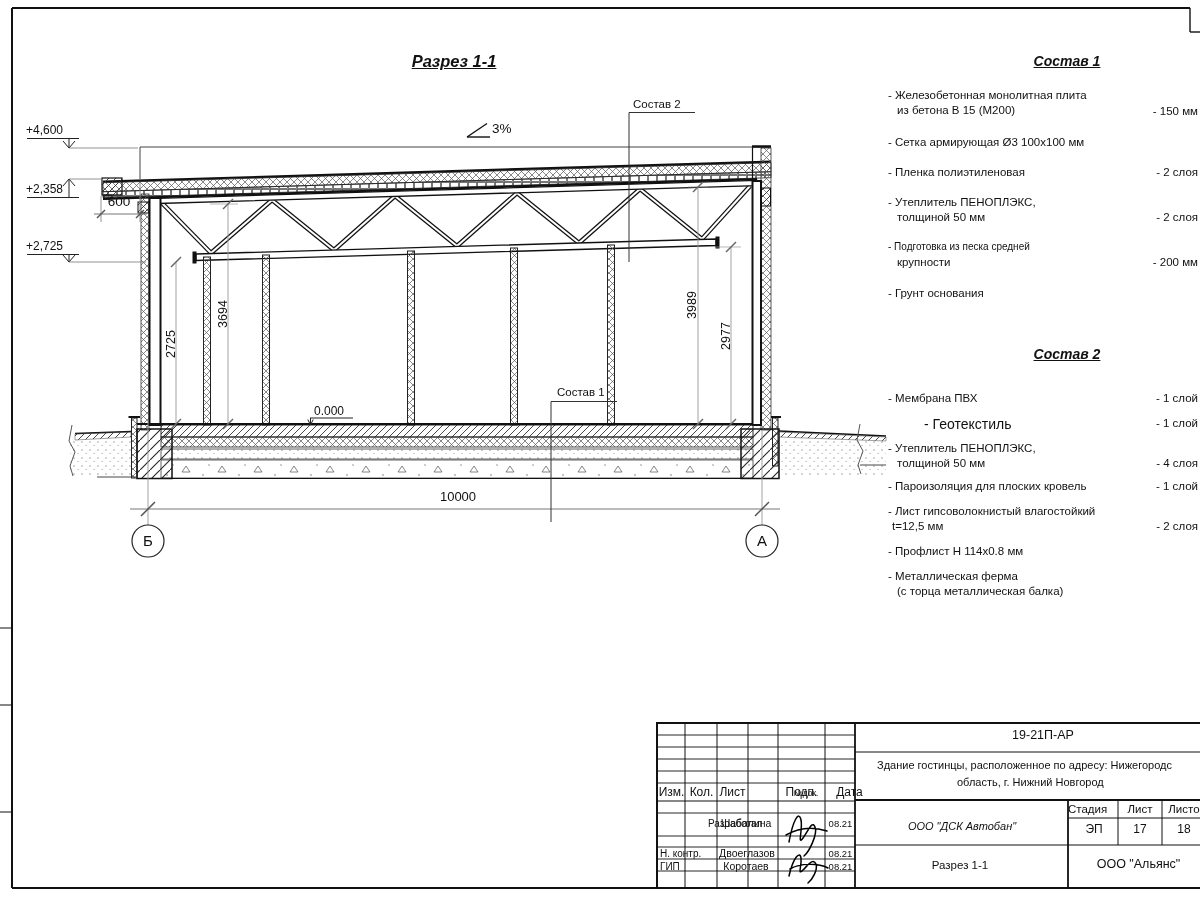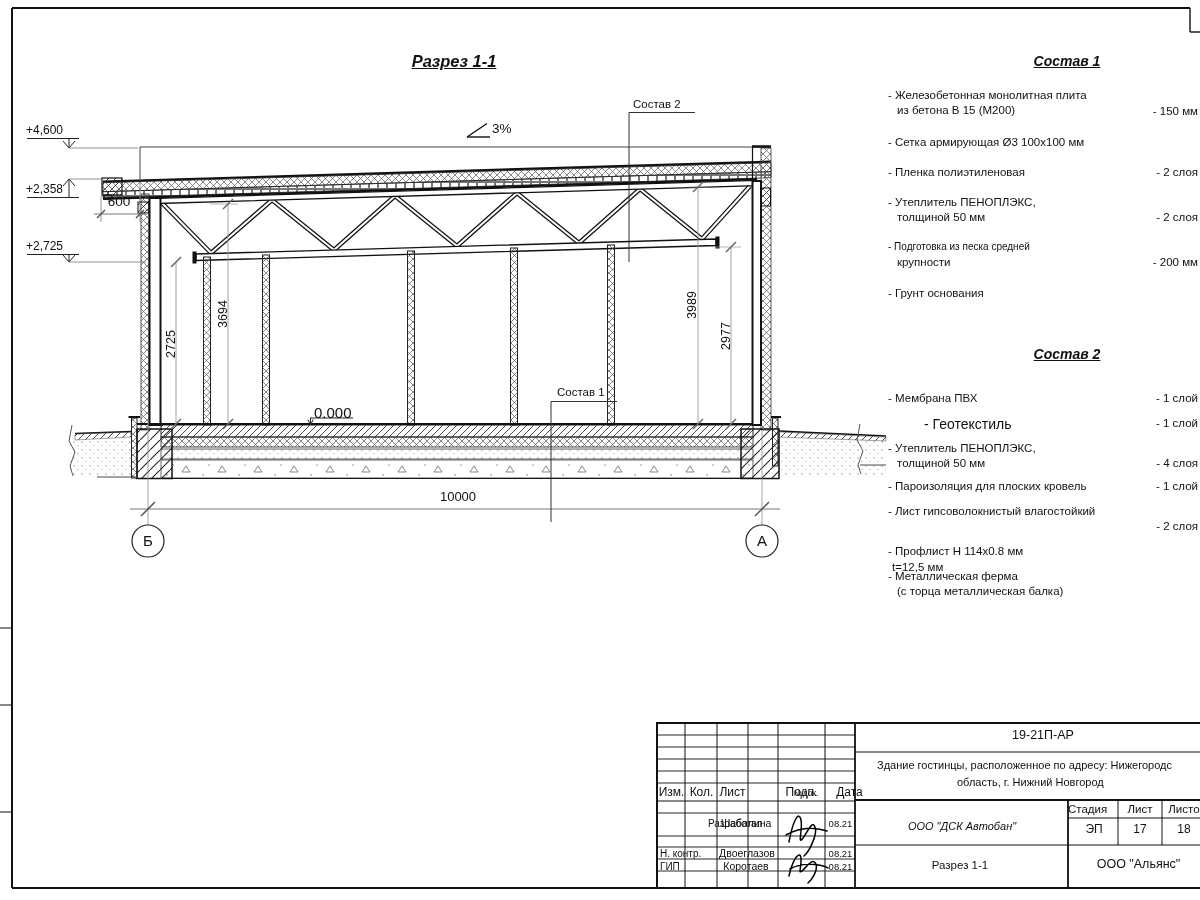--- a/index.html
+++ b/index.html
@@ -276,21 +276,21 @@
 <div class="t" style="left:26px;top:183px;font-size:12px;">+2,358</div>
 <div class="t" style="left:26px;top:240px;font-size:12px;">+2,725</div>
 
 <div class="t c" style="left:98px;top:194px;width:42px;font-size:13.5px;">600</div>
 
 <div class="t c rot" style="left:141px;top:337px;width:60px;font-size:12.5px;">2725</div>
 <div class="t c rot" style="left:193px;top:307px;width:60px;font-size:12.5px;">3694</div>
 <div class="t c rot" style="left:662px;top:298px;width:60px;font-size:12.5px;">3989</div>
 <div class="t c rot" style="left:696px;top:329px;width:60px;font-size:12.5px;">2977</div>
 
-<div class="t" style="left:314px;top:405px;font-size:15px;">0.000</div>
+<div class="t" style="left:314px;top:405px;font-size:12px;">0.000</div>
 <div class="t c" style="left:423px;top:490px;width:70px;font-size:13px;">10000</div>
 
 <div class="t c" style="left:139px;top:533px;width:18px;font-size:15px;">Б</div>
 <div class="t c" style="left:753px;top:533px;width:18px;font-size:15px;">А</div>
 
 <div class="t c it b u" style="left:1014px;top:54px;width:106px;font-size:14px;">Состав 1</div>
 <div class="t" style="left:888px;top:89px;font-size:11.5px;">- Железобетонная  монолитная плита</div>
 <div class="t" style="left:897px;top:104px;font-size:11.5px;">из бетона В 15 (М200)</div>
 <div class="t r" style="left:1128px;top:105px;width:70px;font-size:11.5px;">- 150 мм</div>
 <div class="t" style="left:888px;top:136px;font-size:11.5px;">- Сетка армирующая Ø3 100х100 мм</div>
@@ -308,21 +308,21 @@
 <div class="t" style="left:888px;top:392px;font-size:11.5px;">- Мембрана ПВХ</div>
 <div class="t r" style="left:1128px;top:392px;width:70px;font-size:11.5px;">- 1 слой</div>
 <div class="t" style="left:888px;top:417px;font-size:14px;margin-left:36px;">- Геотекстиль</div>
 <div class="t r" style="left:1128px;top:417px;width:70px;font-size:11.5px;">- 1 слой</div>
 <div class="t" style="left:888px;top:442px;font-size:11.5px;">- Утеплитель ПЕНОПЛЭКС,</div>
 <div class="t" style="left:897px;top:457px;font-size:11.5px;">толщиной 50 мм</div>
 <div class="t r" style="left:1128px;top:457px;width:70px;font-size:11.5px;">- 4 слоя</div>
 <div class="t" style="left:888px;top:480px;font-size:11.5px;">- Пароизоляция для плоских кровель</div>
 <div class="t r" style="left:1128px;top:480px;width:70px;font-size:11.5px;">- 1 слой</div>
 <div class="t" style="left:888px;top:505px;font-size:11.5px;">- Лист гипсоволокнистый влагостойкий</div>
-<div class="t" style="left:892px;top:520px;font-size:11.5px;margin-top:41px;">t=12,5 мм</div>
+<div class="t" style="left:892px;top:520px;font-size:11.5px;">t=12,5 мм</div>
 <div class="t r" style="left:1128px;top:520px;width:70px;font-size:11.5px;">- 2 слоя</div>
 <div class="t" style="left:888px;top:545px;font-size:11.5px;">- Профлист Н 114х0.8 мм</div>
 <div class="t" style="left:888px;top:570px;font-size:11.5px;">- Металлическая ферма</div>
 <div class="t" style="left:897px;top:585px;font-size:11.5px;">(с торца металлическая балка)</div>
 
 <div class="t c" style="left:855px;top:728px;width:376px;font-size:12.5px;">19-21П-АР</div>
 <div class="t" style="left:877px;top:759px;font-size:11px;">Здание гостинцы, расположенное по адресу: Нижегородс</div>
 <div class="t" style="left:957px;top:776px;font-size:11px;">область, г. Нижний Новгород</div>
 
 <div class="t c" style="left:657px;top:786px;width:29px;font-size:12px;">Изм.</div>

